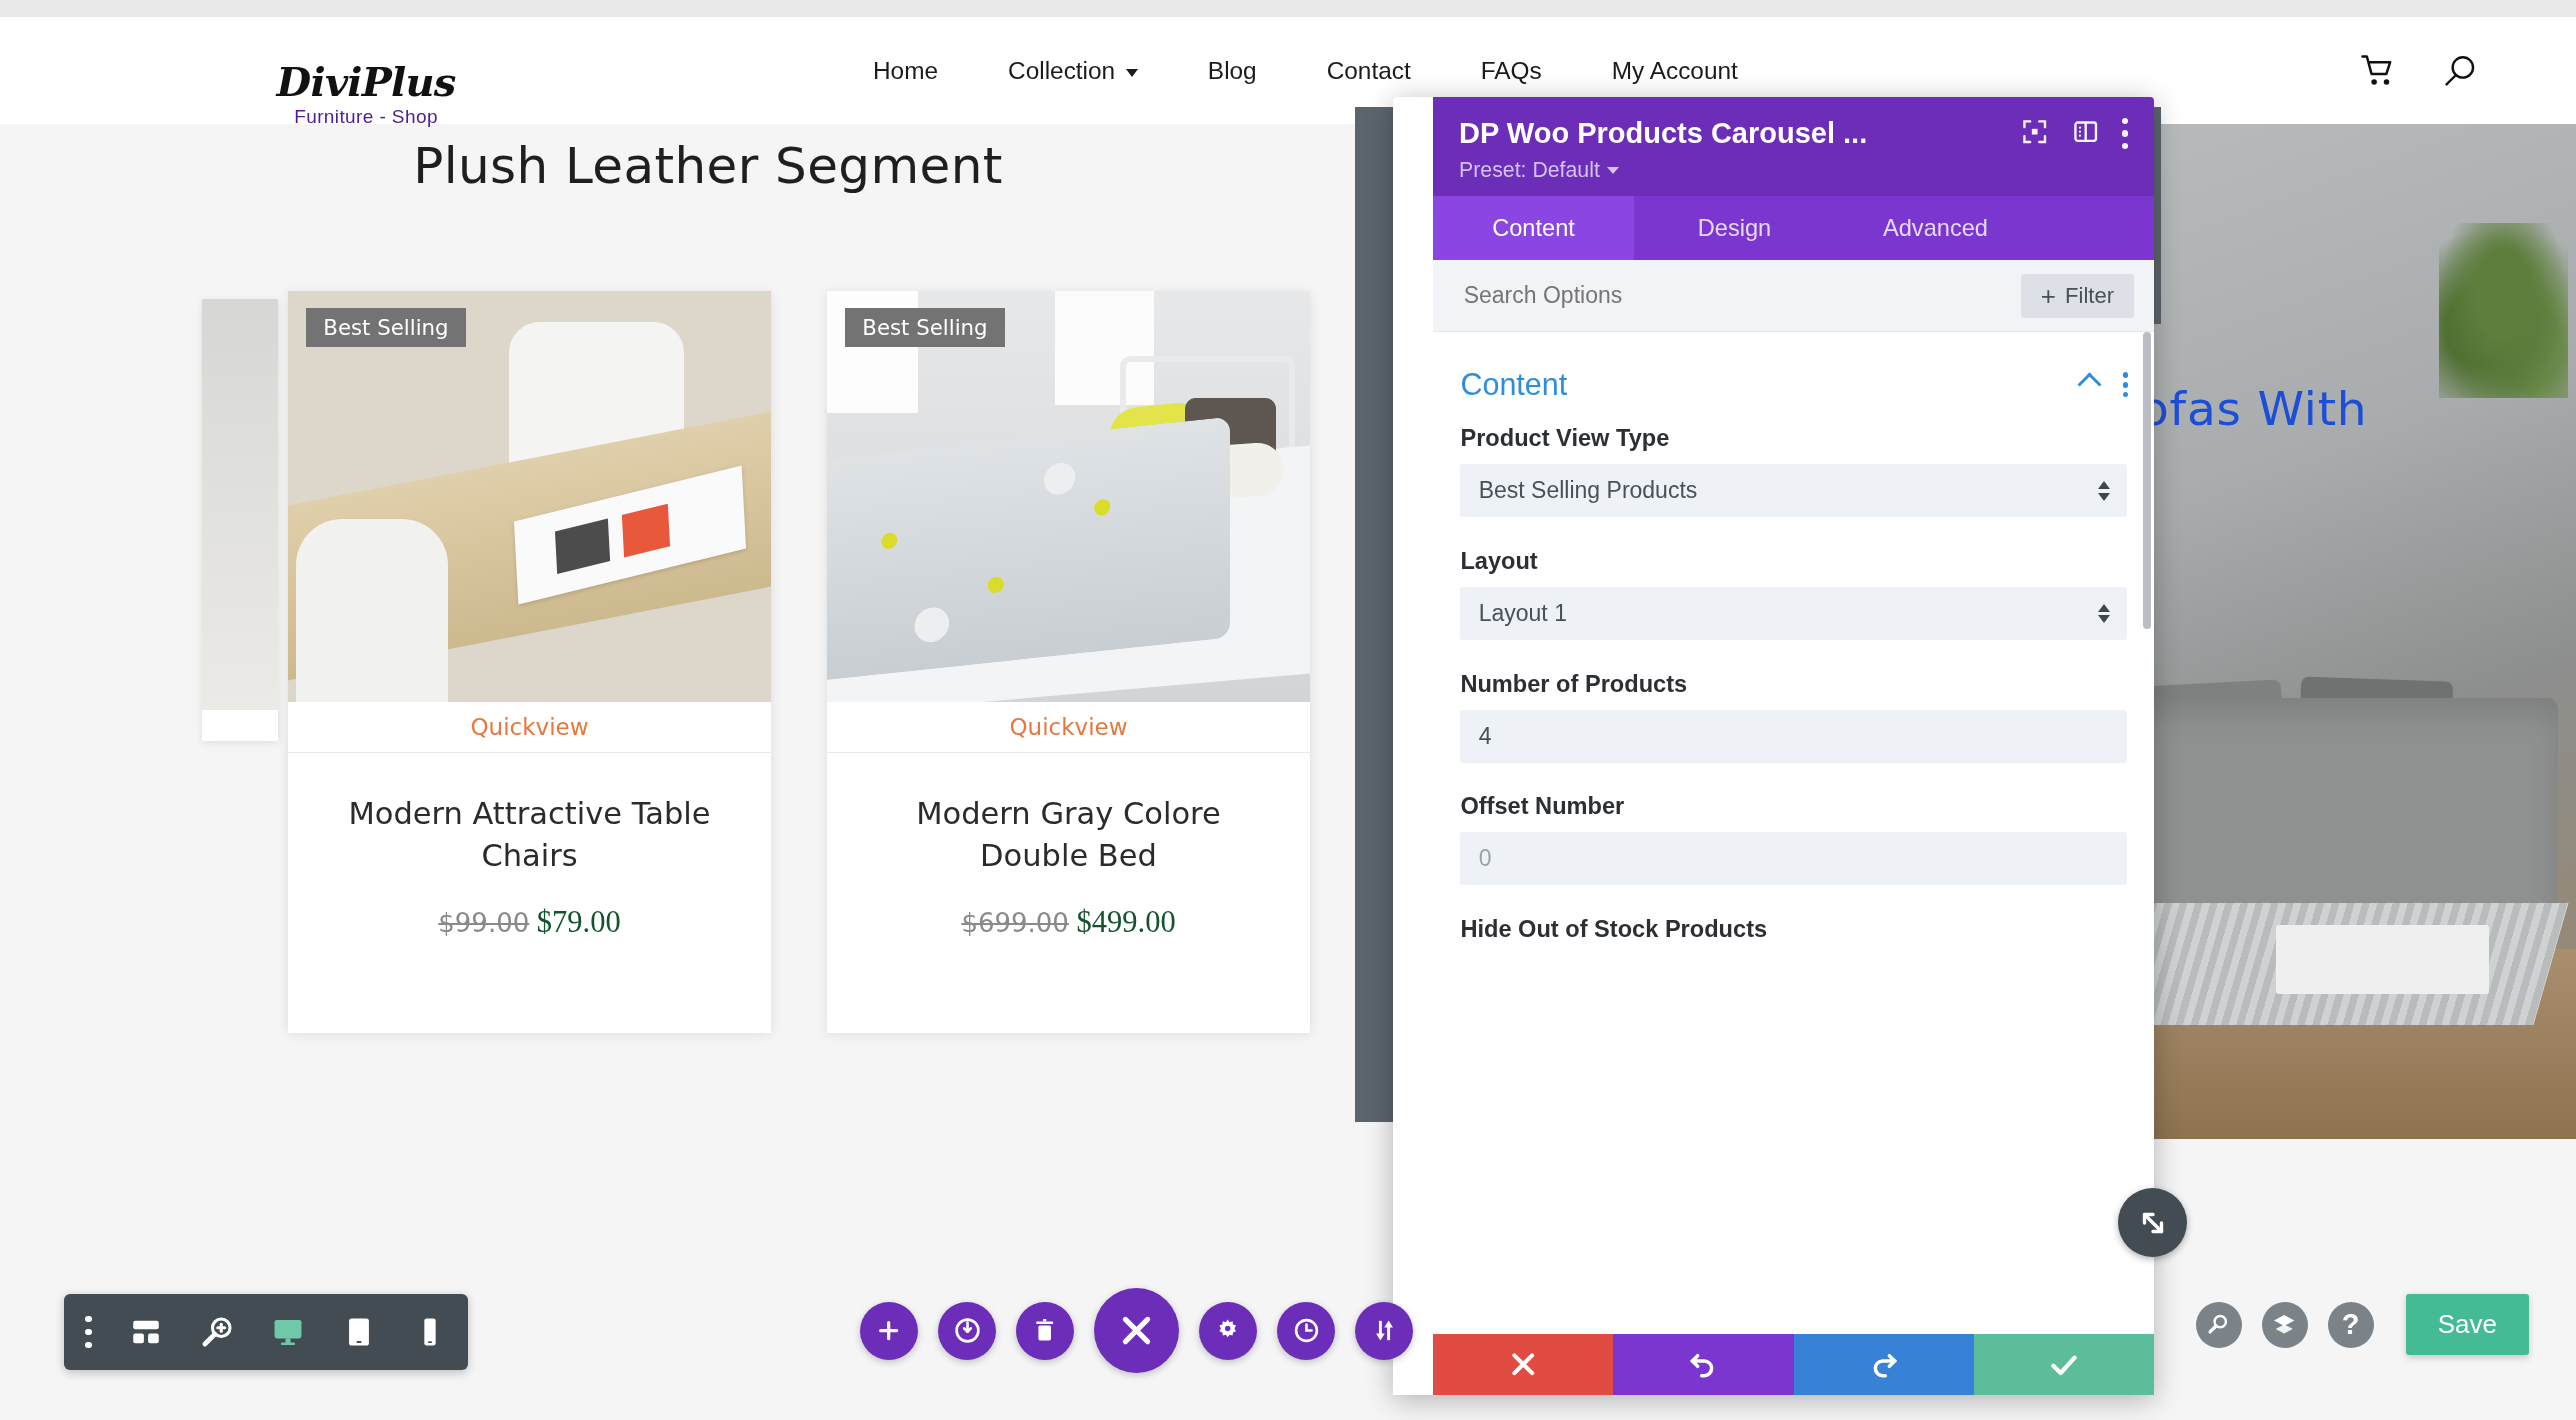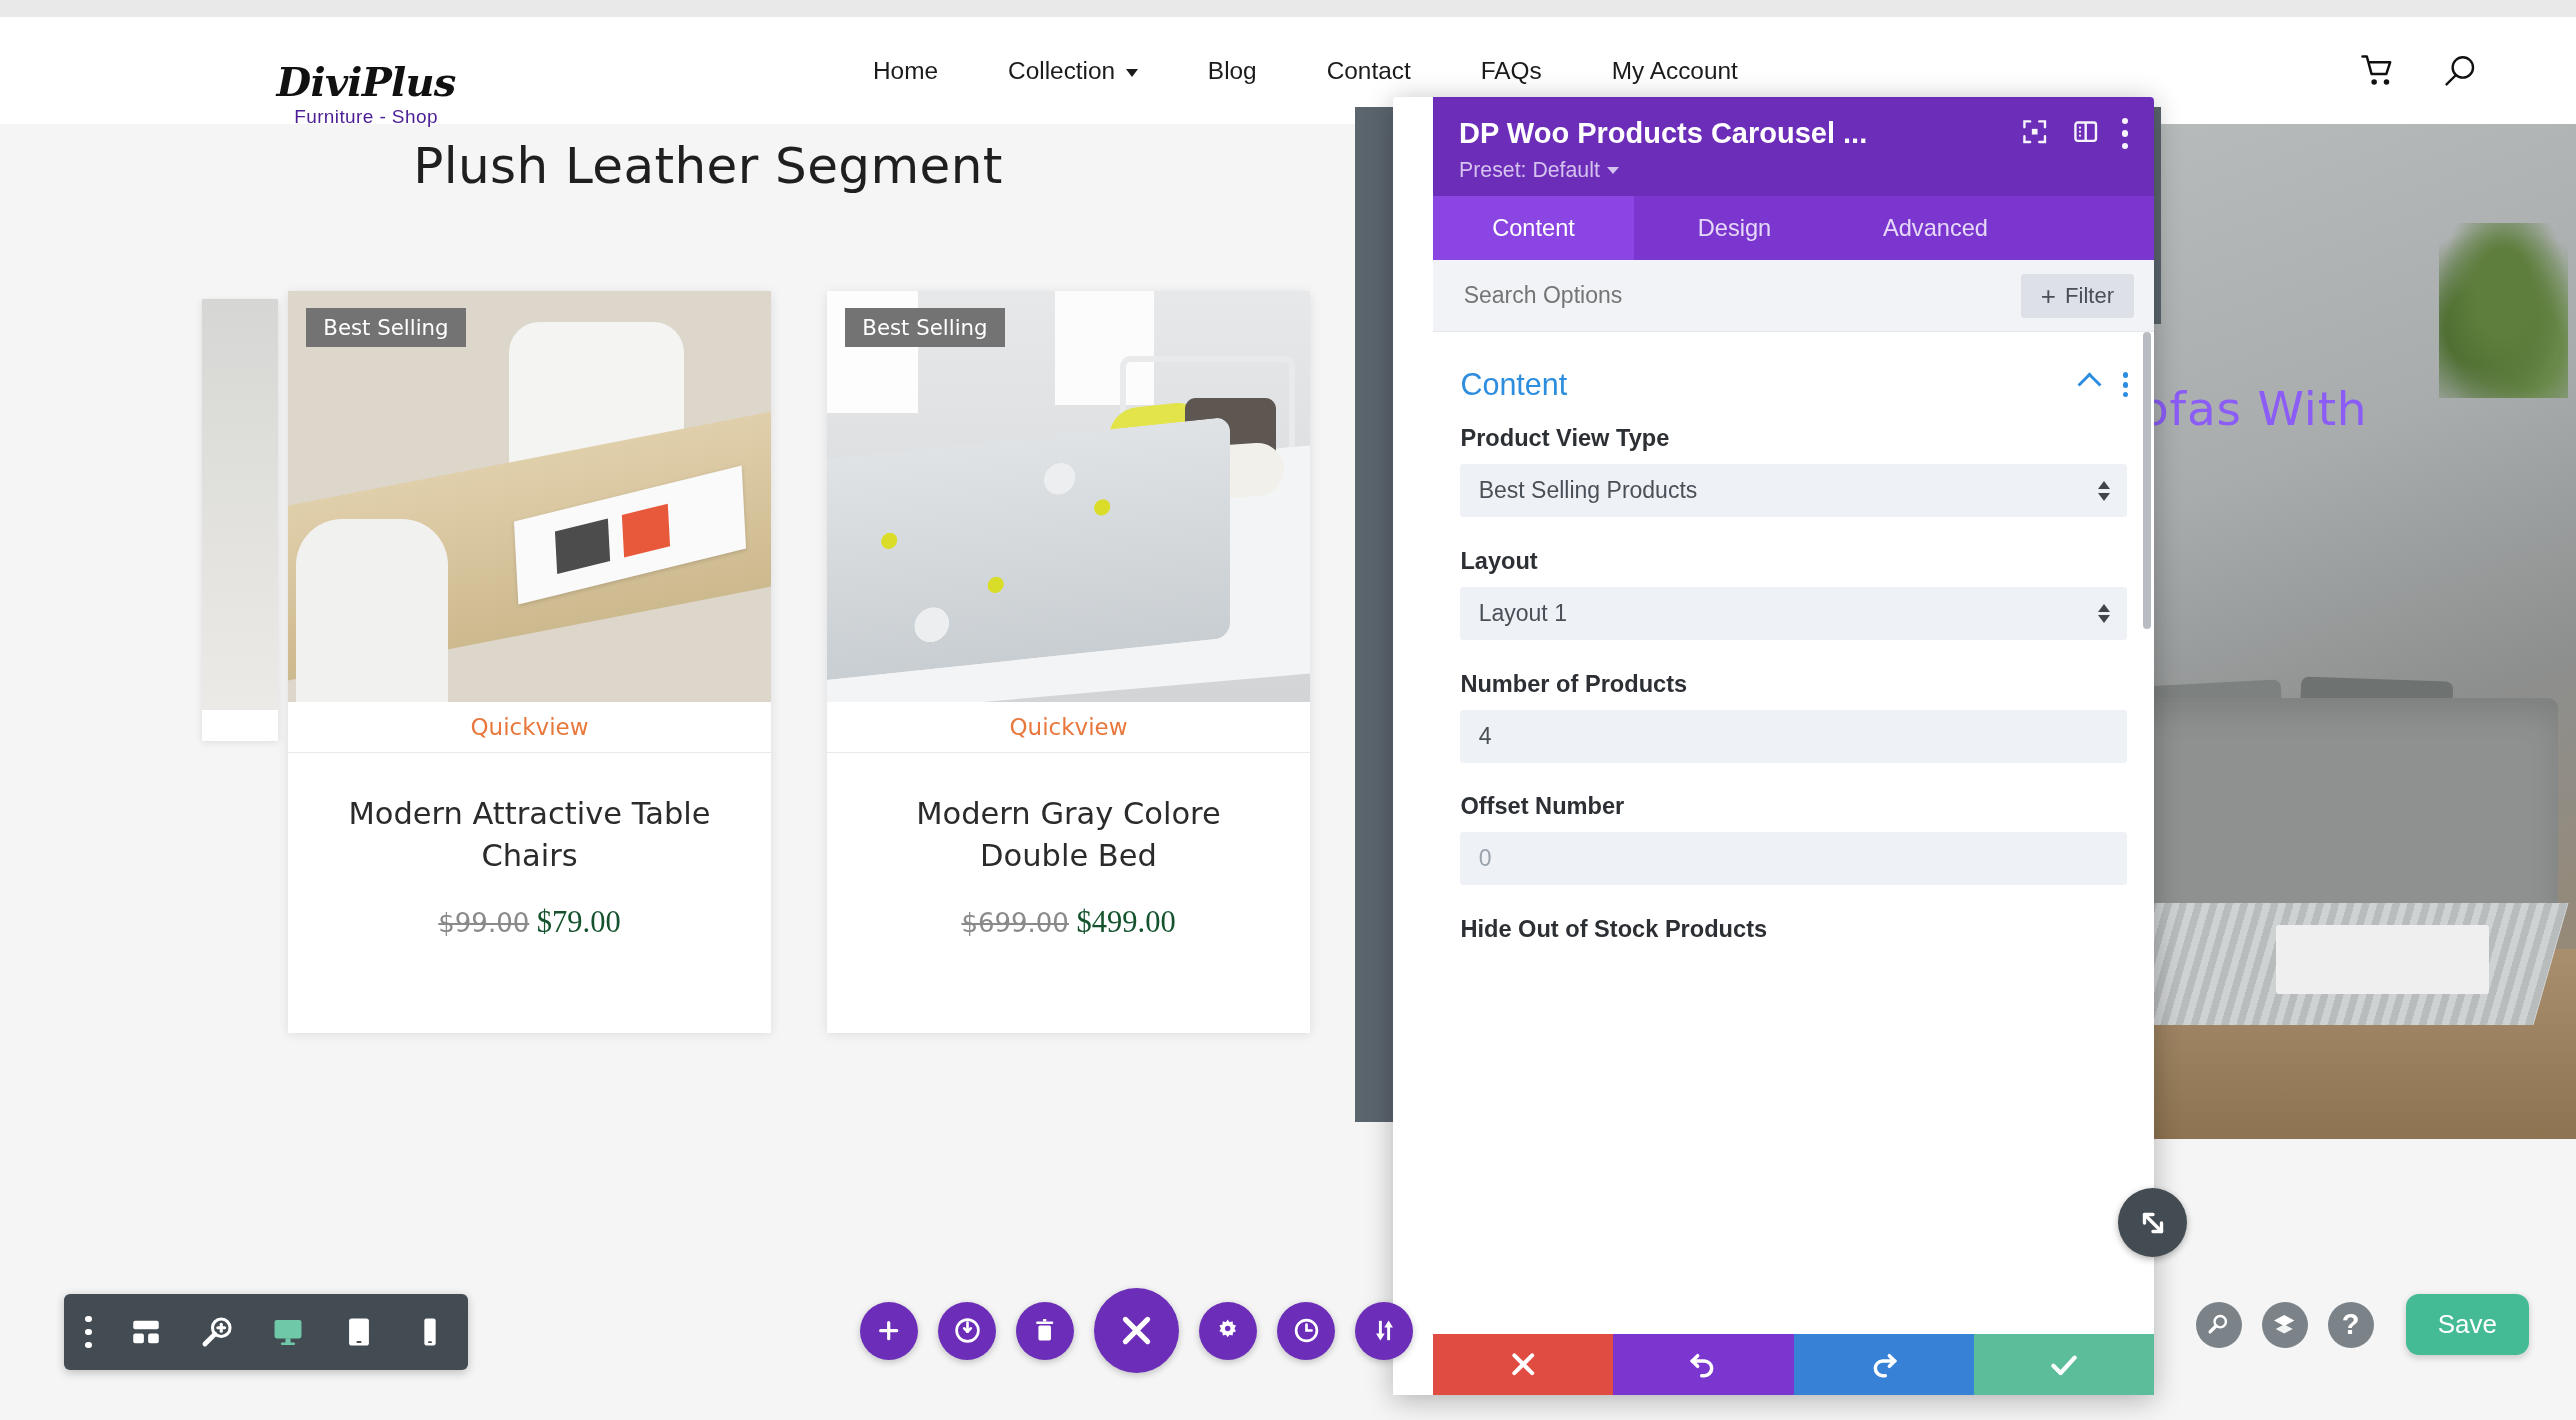--- a/index.html
+++ b/index.html
@@ -102,21 +102,21 @@
     background: #efefef; border-radius: 3px;
   }
   .hero-right .plant {
     position: absolute; right: 7.6px; top: 99px; width: 129px; height: 175px;
     background: radial-gradient(ellipse at 50% 40%, #5e7e3d 0 30%, rgba(94,126,61,0) 70%),
                 radial-gradient(ellipse at 30% 60%, #4f6f33 0 25%, rgba(0,0,0,0) 65%),
                 radial-gradient(ellipse at 70% 70%, #69894a 0 25%, rgba(0,0,0,0) 65%);
   }
   .hero-text {
     position: absolute; left: 2140px; top: 364px;
-    font-size: 47px; color: #8b5cf6; letter-spacing: 0.8px;
+    font-size: 47px; color: #1d4ed8; letter-spacing: 0.8px;
     font-family: "DejaVu Sans", sans-serif; white-space: nowrap;
   }
 
   
   .carousel {
     position: absolute; left: 0px; top: 274px; width: 1416px; height: 761px;
   }
   .card-peek {
     position: absolute; left: 202px; top: 7.6px; width: 76px; height: 442px;
     background: #fff; box-shadow: 0 1.5px 7.6px rgba(0,0,0,.10);
@@ -371,21 +371,21 @@
     position: absolute; right: 47px; top: 1294px;
     display: flex; align-items: center; gap: 20px;
   }
   .gbtn {
     width: 46px; height: 46px; border-radius: 50%;
     background: #7b8389; display: flex; align-items: center; justify-content: center;
     cursor: pointer;
   }
   .save-btn {
     background: #45bb95; color: #fff; font-size: 26px;
-    padding: 15.2px 32px; border-radius: 13px; margin-left: 12.2px; cursor: pointer;
+    padding: 15.2px 32px; border-radius: 3px; margin-left: 12.2px; cursor: pointer;
     box-shadow: 0 2.3px 7.6px rgba(0,0,0,.18);
   }
 
   
   .frame-top { position: absolute; left:0; top:0; width:2576px; height:17px; background:#e9e9ea; }
 </style>
 </head>
 <body>
 
 <div id="root">

